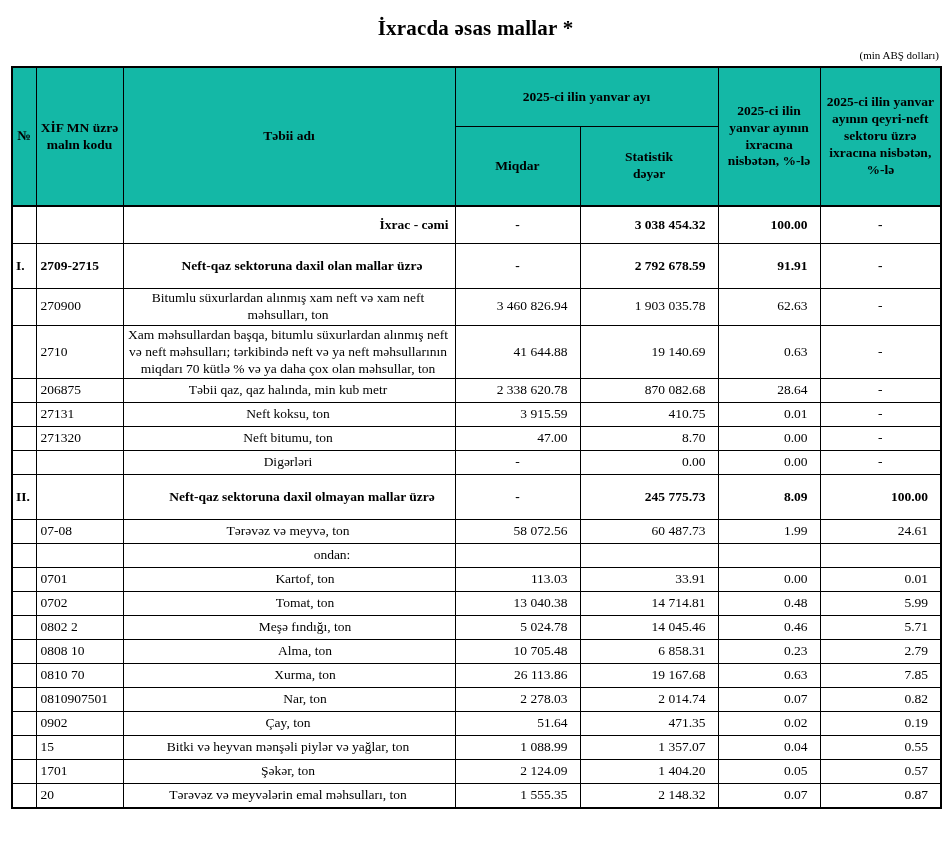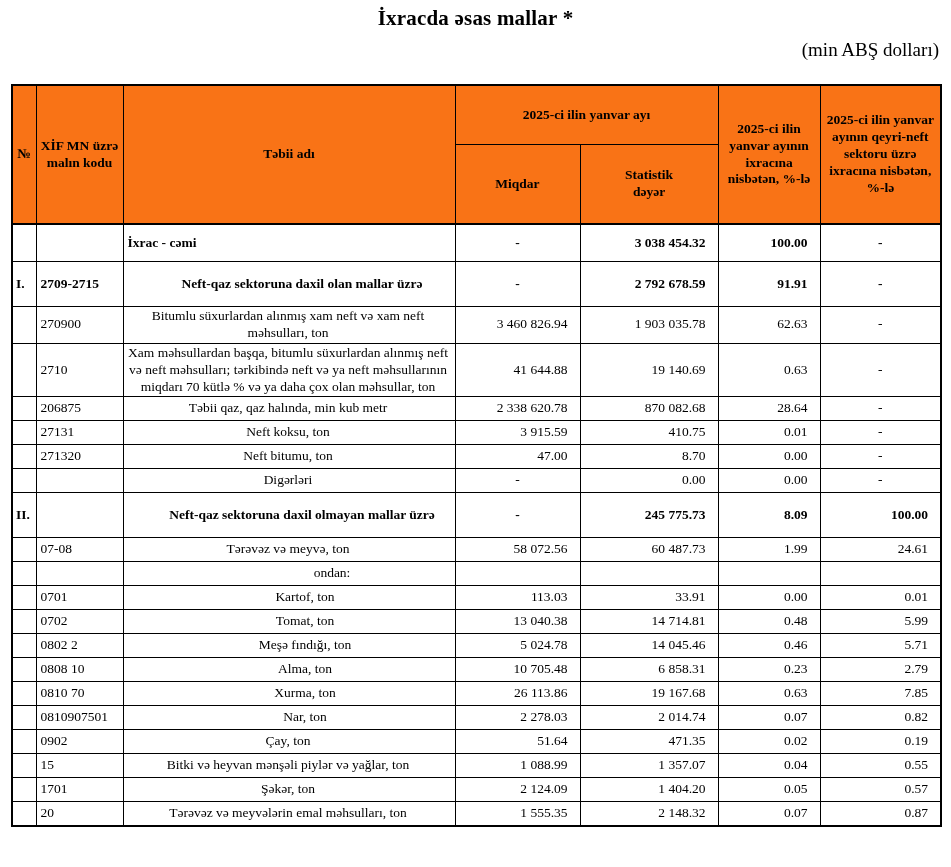--- a/index.html
+++ b/index.html
@@ -6,71 +6,71 @@
     margin: 0;
     padding: 0;
     background: #ffffff;
     color: #000000;
     font-family: "Liberation Serif", "DejaVu Serif", serif;
   }
   .page {
     width: 951px;
     height: 867px;
     box-sizing: border-box;
-    padding-top: 2px;
+    padding-top: 12px;
     overflow: hidden;
   }
   .title {
     text-align: center;
     font-size: 21px;
     font-weight: bold;
     margin: 4px 0 8px 0;
     letter-spacing: 0.2px;
   }
   .unit-note {
     text-align: right;
-    font-size: 19px;
+    font-size: 11px;
     padding-right: 12px;
-    margin-bottom: 23px;
+    margin-bottom: 5px;
   }
   table.main {
     border-collapse: collapse;
     table-layout: fixed;
     width: 929px;
     margin-left: 11px;
     font-size: 13.5px;
     border: 2px solid #000;
   }
   th, td {
     border: 1px solid #000;
     padding: 1px 4px;
     vertical-align: middle;
     line-height: 1.25;
     overflow: hidden;
   }
   thead th {
-    background: #f97316;
+    background: #14b8a6;
     font-weight: bold;
     text-align: center;
     font-size: 13.5px;
   }
   thead {
     border-bottom: 2px solid #000;
   }
   th.group-header { height: 56px; }
   tr.subhead th { height: 76px; }
   th.header-value { padding: 0 28px; }
   th.header-share { padding: 2px 6px; }
 
   tbody td { height: 21px; }
   tr.total td { height: 34px; }
   tr.section td { height: 42px; }
 
   tr.total td, tr.section td { font-weight: bold; }
-  tr.total .col-name { text-align: left; }
+  tr.total .col-name { text-align: right; }
   tr.section .col-name { padding-left: 32px; }
   tr.subitem .col-name { padding-left: 38px; }
   tr.label .col-name { padding-left: 92px; }
 
   .col-num  { text-align: left; padding-left: 3px; }
   .col-code { text-align: left; padding-left: 4px; margin-left: 14px; }
   .col-name { text-align: center; padding-right: 6px; }
   .numeric  { text-align: right; padding-right: 12px; }
   .dash     { text-align: center; }
   .empty    { }

